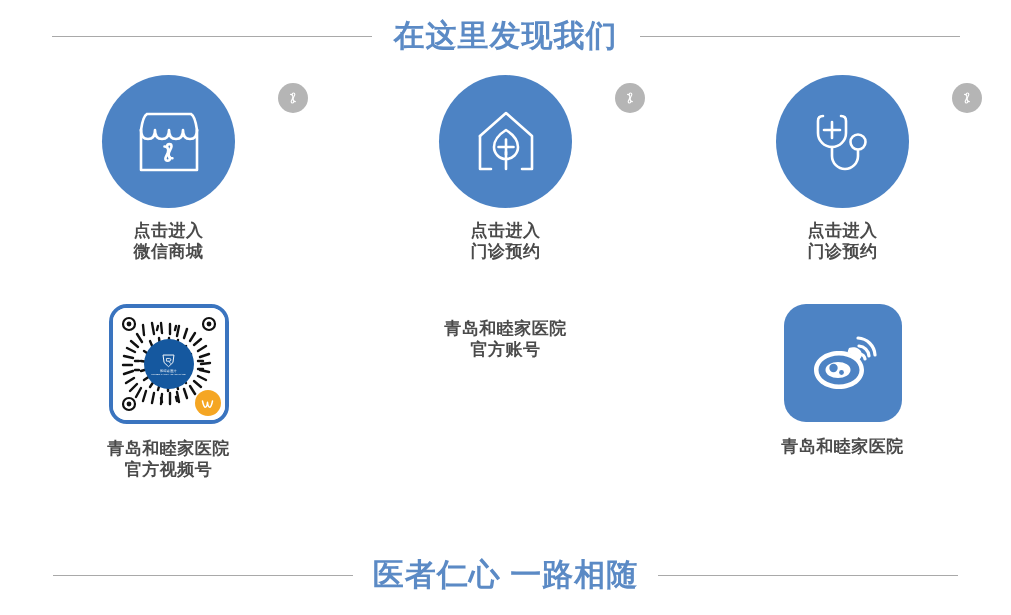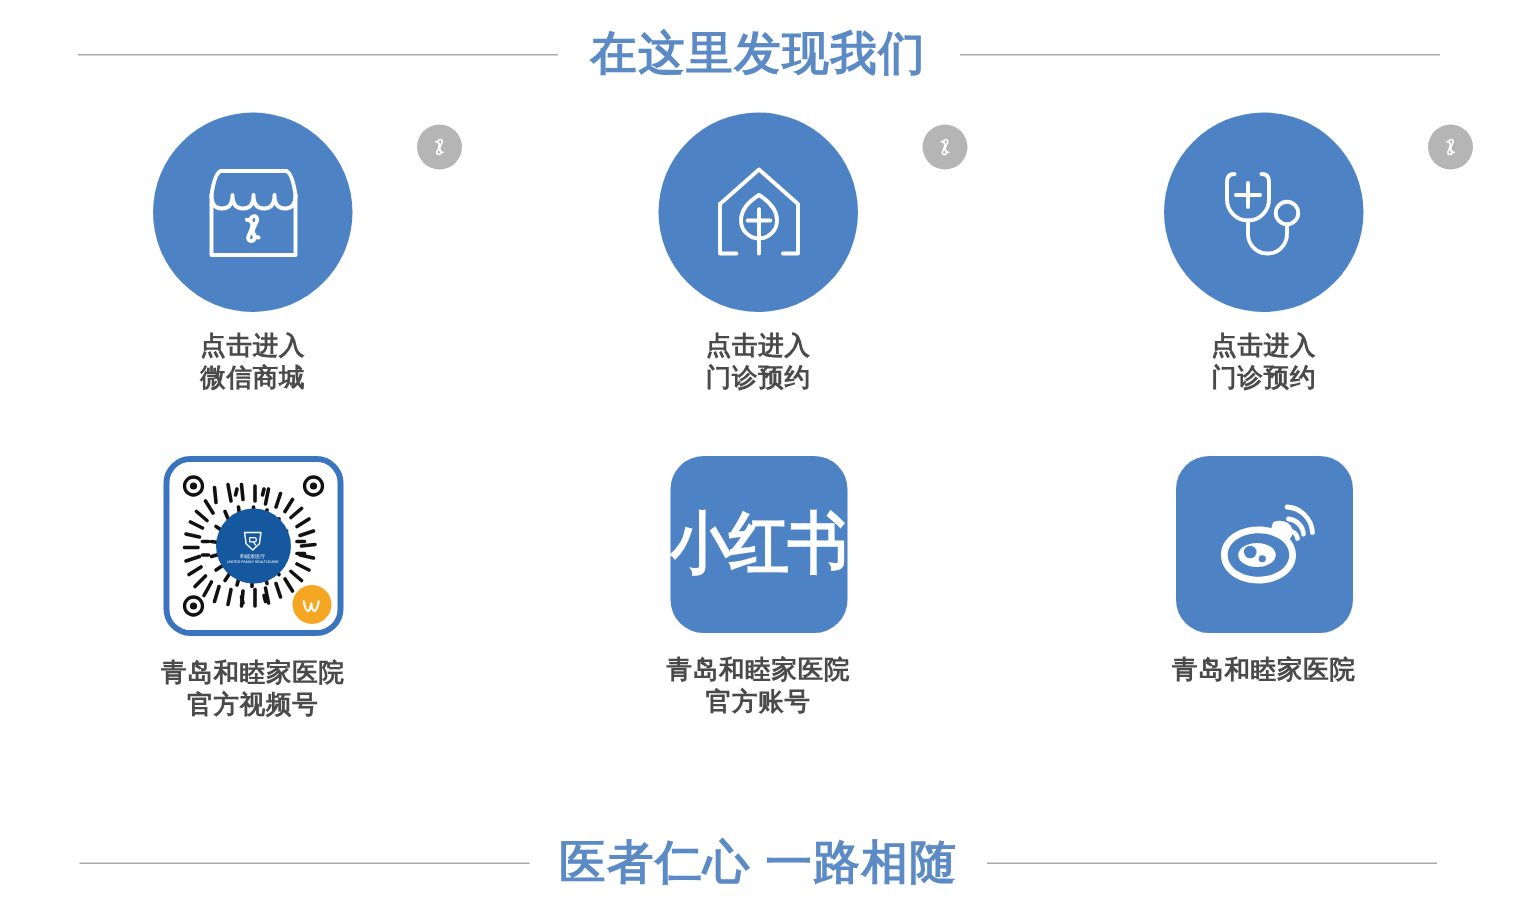--- a/index.html
+++ b/index.html
@@ -375,23 +375,20 @@
           </div>
         </div>
 
         <div class="caption">
           <div>青岛和睦家医院</div>
           <div>官方视频号</div>
         </div>
       </div>
 
       <div class="cell">
-        <div class="app-square">
-          <span class="xhs-word">小红书</span>
-        </div>
         <div class="caption">
           <div>青岛和睦家医院</div>
           <div>官方账号</div>
         </div>
       </div>
 
       <div class="cell">
         <div class="app-square">
           <svg width="84" height="84" viewBox="0 0 84 84" aria-hidden="true">
             <g fill="#ffffff">

